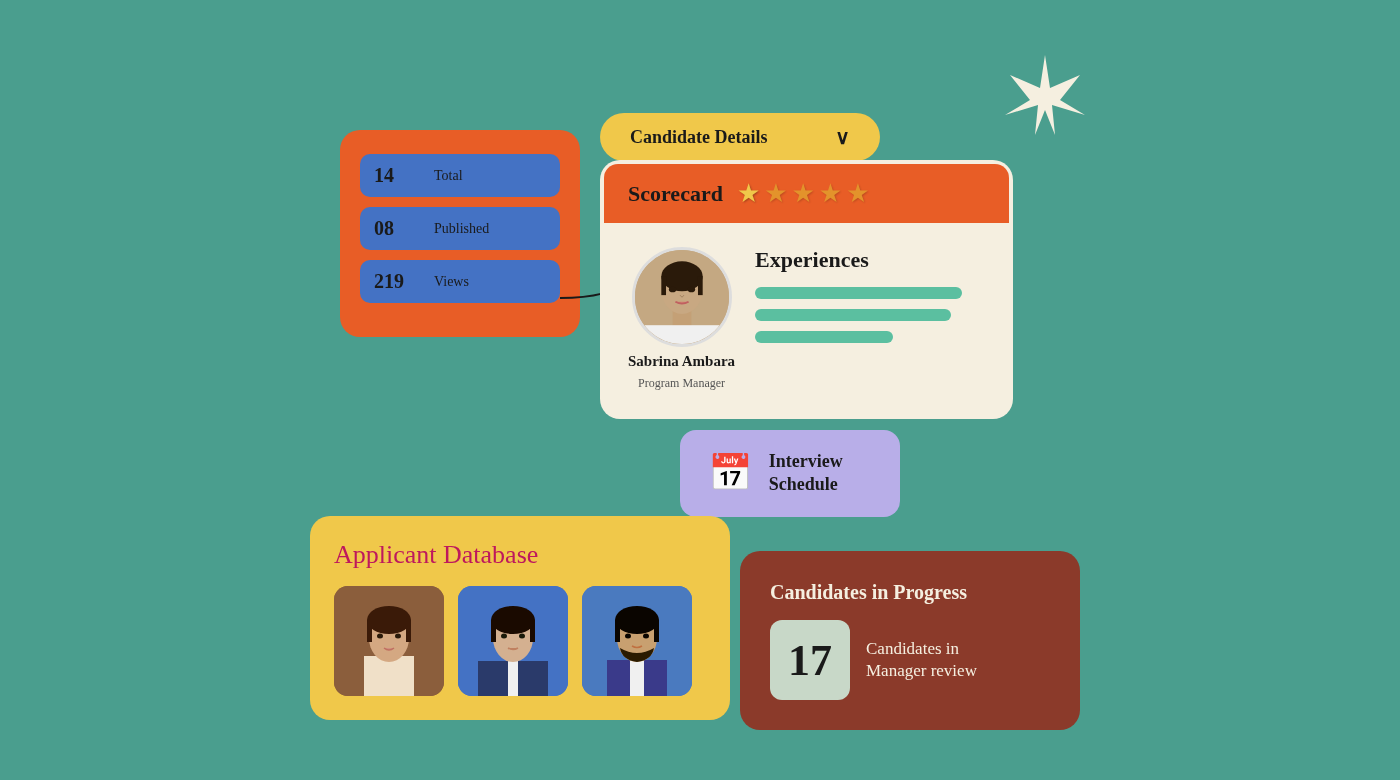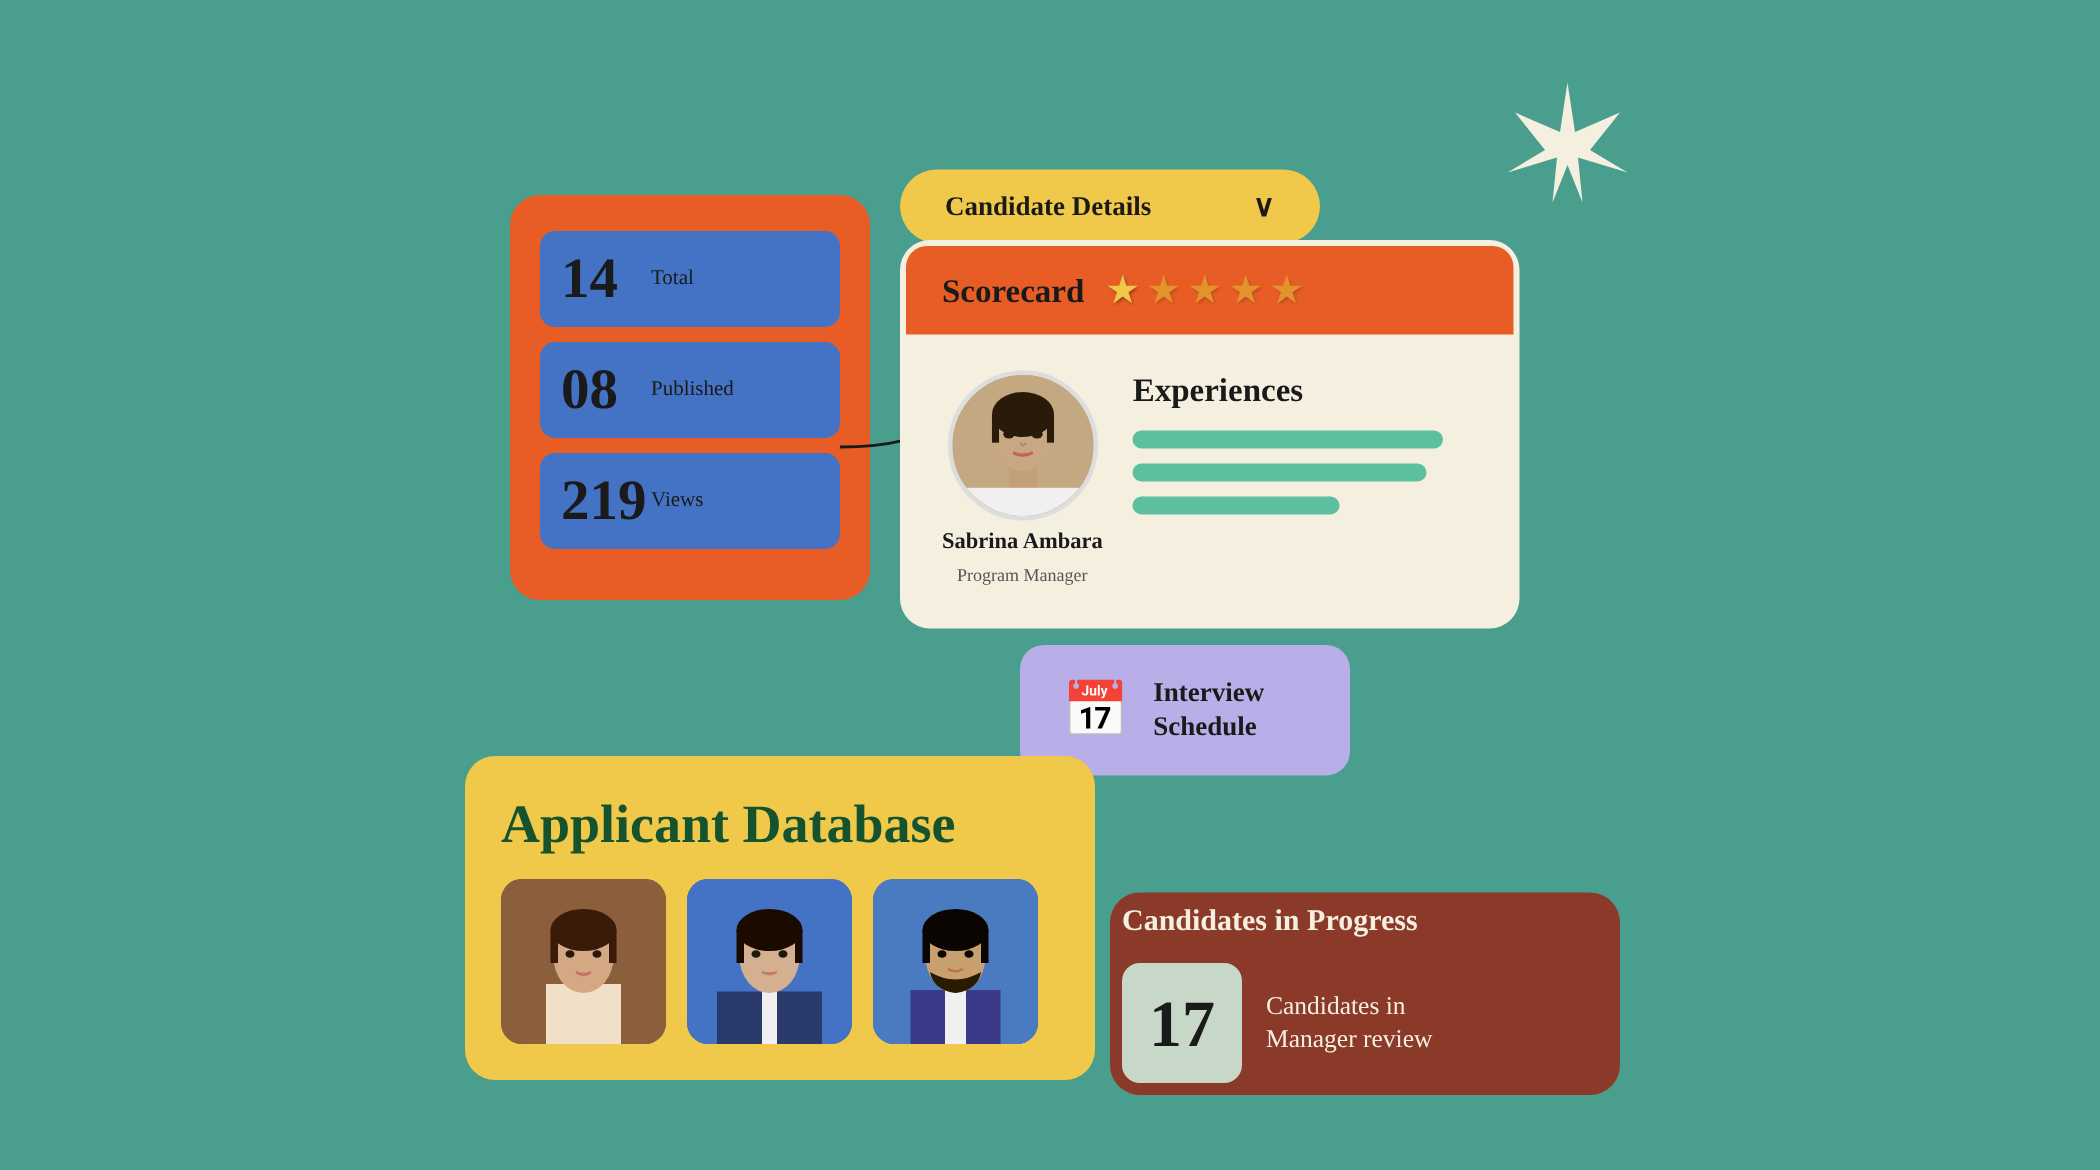--- a/index.html
+++ b/index.html
@@ -34,21 +34,21 @@
     .stat-row {
       background-color: #4472c4;
       border-radius: 10px;
       display: flex;
       align-items: center;
       padding: 10px 14px;
       margin-bottom: 10px;
     }
 
     .stat-number {
-      font-size: 38px;
+      font-size: 20px;
       font-weight: bold;
       color: #1a1a1a;
       min-width: 60px;
     }
 
     .stat-label {
       font-size: 14px;
       color: #1a1a1a;
       font-weight: 500;
     }
@@ -199,23 +199,23 @@
       position: absolute;
       bottom: 60px;
       left: 310px;
       width: 420px;
       background-color: #f0c84a;
       border-radius: 20px;
       padding: 24px;
     }
 
     .applicant-db-title {
-      font-size: 36px;
-      font-weight: bold;
-      color: #14532d;
+      font-size: 26px;
+      font-weight: normal;
+      color: #be185d;
       margin-bottom: 16px;
     }
 
     .applicant-avatars {
       display: flex;
       gap: 14px;
     }
 
     .applicant-avatar-box {
       width: 110px;
@@ -232,21 +232,21 @@
     .avatar-mid { background-color: #4472c4; }
 
     
     .candidates-progress {
       position: absolute;
       bottom: 50px;
       left: 740px;
       width: 340px;
       background-color: #8b3a2a;
       border-radius: 20px;
-      padding: 8px;
+      padding: 30px;
     }
 
     .candidates-progress-title {
       font-size: 20px;
       font-weight: bold;
       color: #f5efe0;
       margin-bottom: 16px;
     }
 
     .progress-row {

